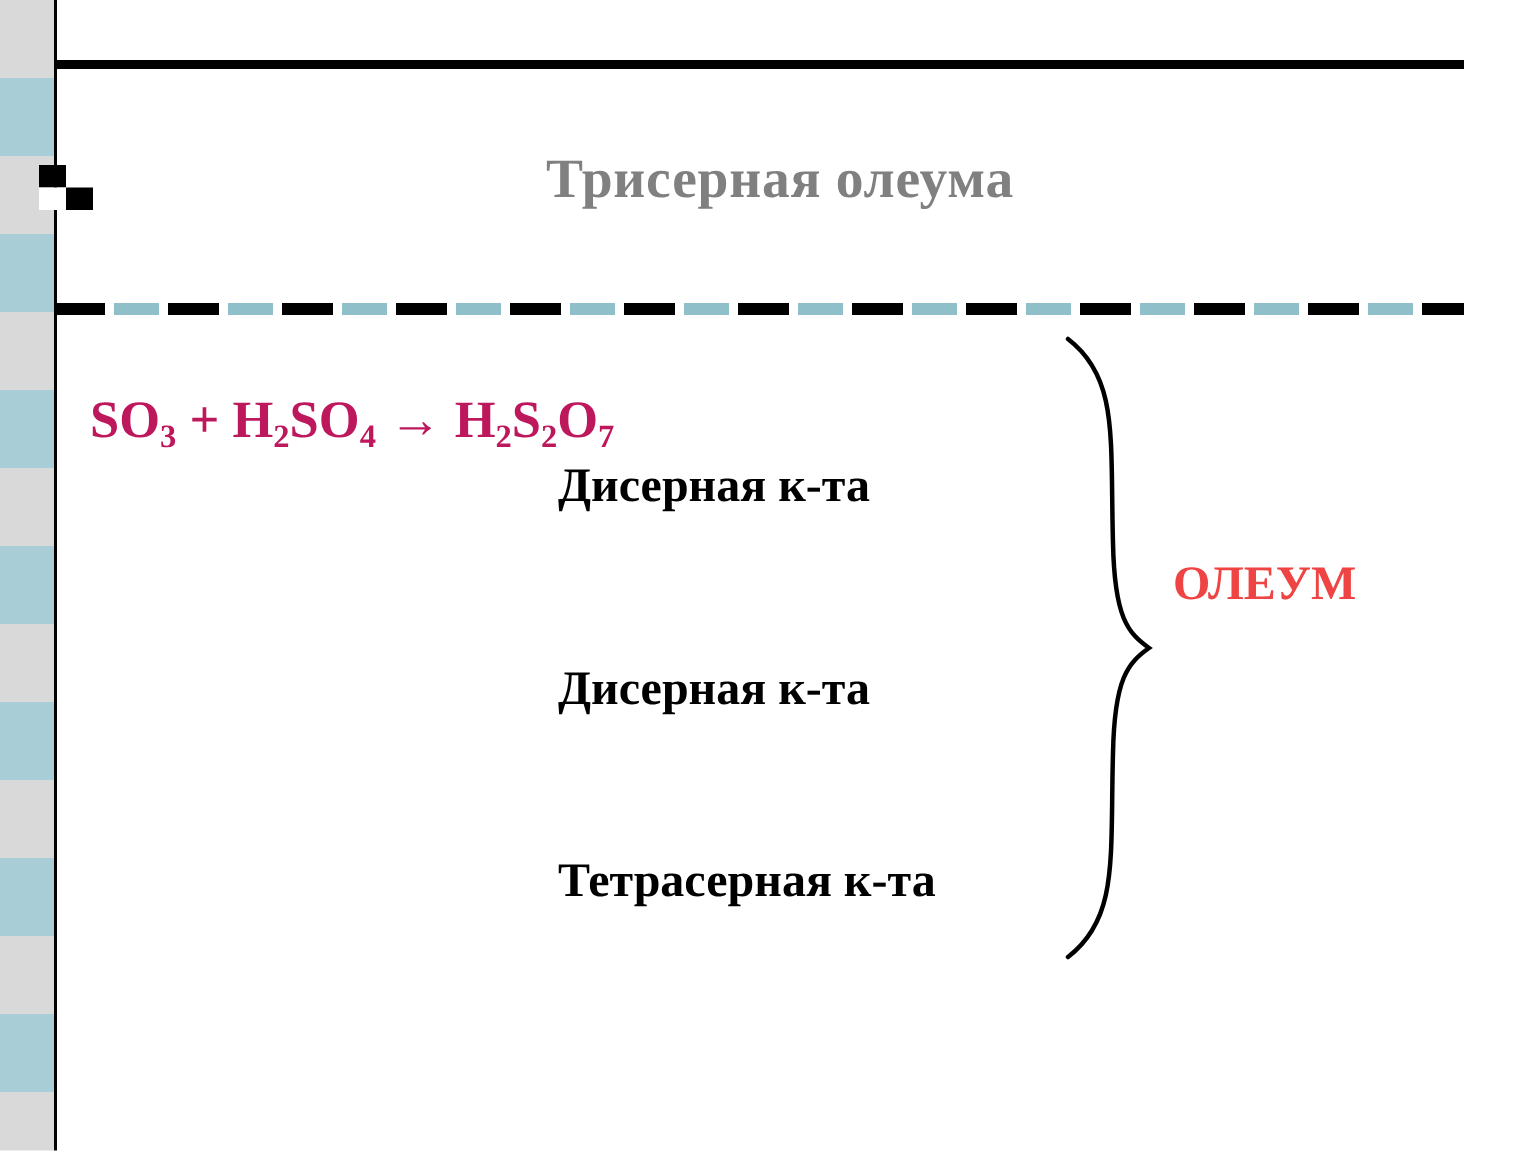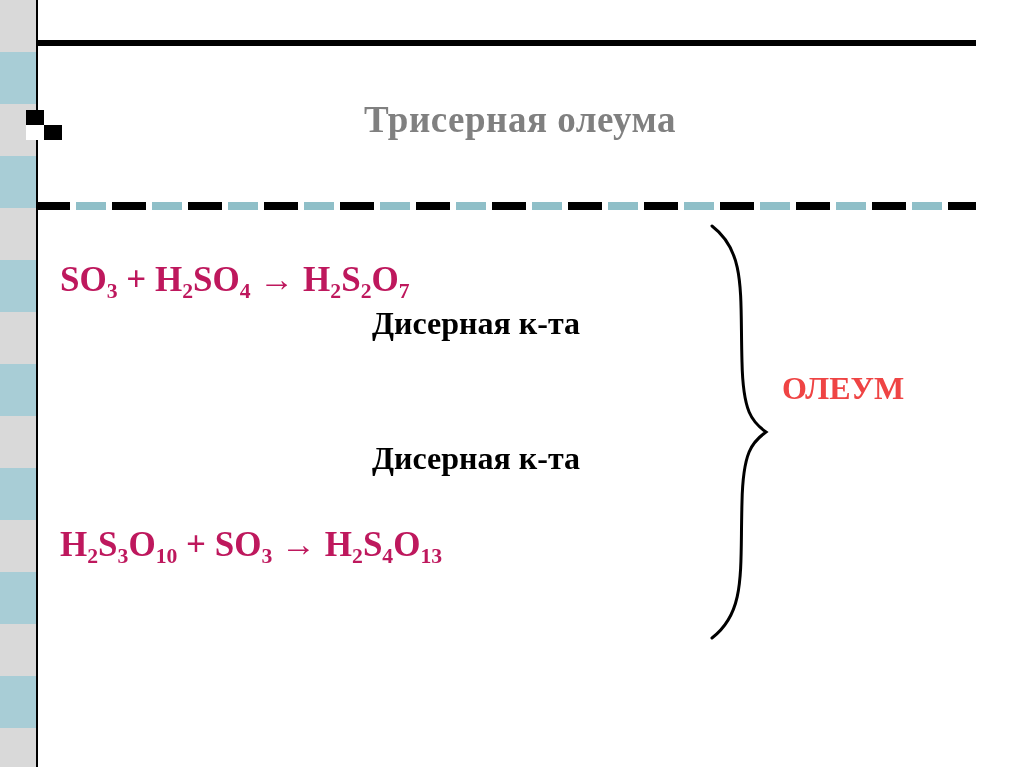--- a/index.html
+++ b/index.html
@@ -202,21 +202,21 @@
   <i class="d" style="left:912px; width:28px; background:#000000;"></i>
 </div>
 
 <div class="content">
 
   <div class="eq" style="left:60px; top:240px;">SO<sub>3</sub> + H<sub>2</sub>SO<sub>4</sub> → H<sub>2</sub>S<sub>2</sub>O<sub>7</sub></div>
   <div class="caption" style="left:372px; top:305px;">Дисерная к-та</div>
 
   <div class="caption" style="left:372px; top:440px;">Дисерная к-та</div>
 
-  <div class="eq" style="left:60px; top:505px;">H<sub>2</sub>S<sub>3</sub>O<sub>10</sub> + SO<sub>3</sub> → H<sub>2</sub>S<sub>4</sub>O<sub>13</sub></div>
+  <div class="caption" style="left:372px; top:568px;">Тетрасерная к-та</div>
 
   <div class="brace">
     <svg width="80" height="420" viewBox="0 0 80 420" xmlns="http://www.w3.org/2000/svg">
       <path d="M 12 4 C 46 30, 40 70, 42 140 C 43 190, 52 200, 66 210 C 52 220, 43 230, 42 280 C 40 350, 46 390, 12 416" fill="none" stroke="#000000" stroke-width="3" stroke-linecap="round"></path>
     </svg>
   </div>
 
   <div class="oleum">ОЛЕУМ</div>
 
 </div>

